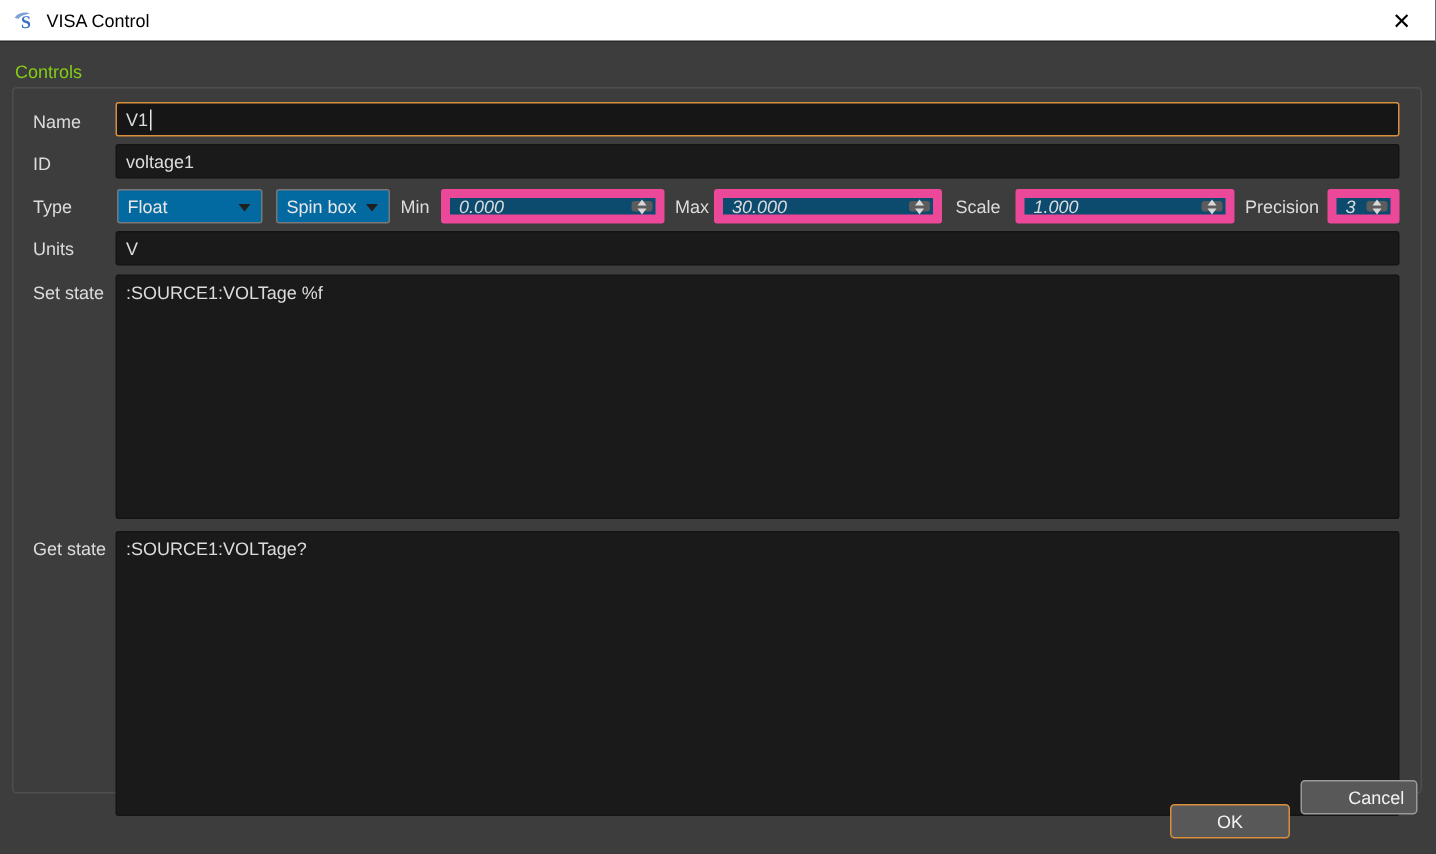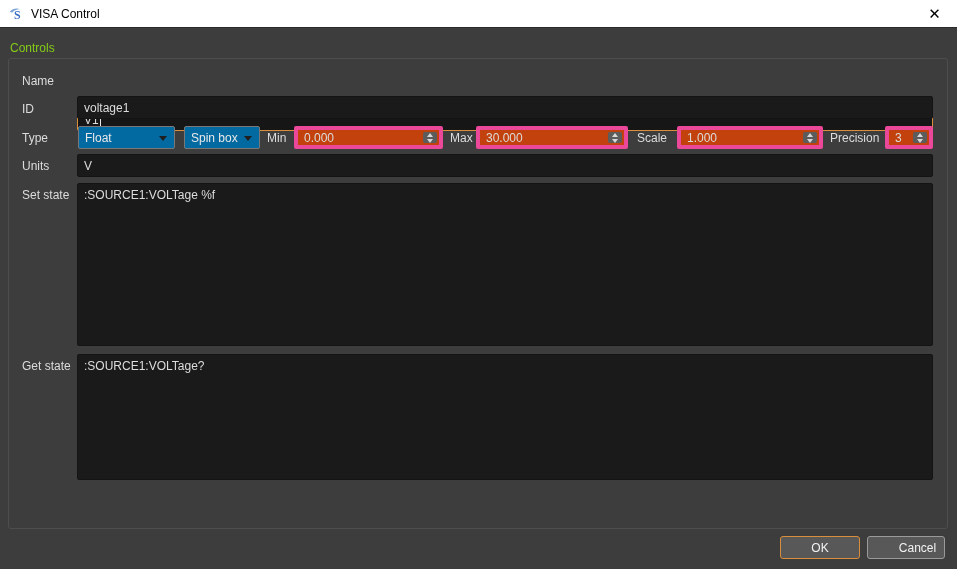--- a/index.html
+++ b/index.html
@@ -54,59 +54,60 @@
   }
   .combo-arrow {
     position:absolute; right:7px; top:9px;
     width:0; height:0;
     border-left:4px solid transparent; border-right:4px solid transparent;
     border-top:5px solid #1f1f1f;
   }
   
   .spin {
     position:absolute; height:23px;
-    background:#c2410c; border:4px solid #ec4899; border-radius:2px;
+    background:#0c4a6e; border:6px solid #ec4899; border-radius:2px;
     color:#dcdcdc; display:flex; align-items:center;
     padding-left:6px;
+    font-style:italic;
   }
   .spin-btn {
     position:absolute; right:2px; top:2px; bottom:2px; width:14px;
     background:#5c5c5c; border-radius:2px;
     display:flex; flex-direction:column; align-items:center; justify-content:center;
     gap:2px;
   }
   .arr-up { width:0; height:0; border-left:3.5px solid transparent; border-right:3.5px solid transparent; border-bottom:4px solid #d8d8d8; }
   .arr-dn { width:0; height:0; border-left:3.5px solid transparent; border-right:3.5px solid transparent; border-top:4px solid #d8d8d8; }
   
   .btn {
     position:absolute; height:23px;
     background:#585858; color:#f2f2f2;
     border-radius:3px; display:flex; align-items:center; justify-content:center;
     cursor:default;
   }
   .btn-ok { left:780px; top:536px; width:80px; border:1px solid #d98e3c; }
-  .btn-cancel { left:867px; top:536px; width:78px; border:1px solid #9a9a9a;padding-left:23px; }
+  .btn-cancel { left:867px; top:520px; width:78px; border:1px solid #9a9a9a;padding-left:23px; }
 </style>
 </head>
 <body>
 
 <div class="titlebar">
   <svg class="app-icon" viewBox="0 0 20 20">
     <path d="M2 8 C5 4, 11 3, 14 5 C10 5, 6 7, 5 9 Z" fill="#7ba3d6"></path>
     <text x="7" y="16" font-family="Liberation Serif, serif" font-size="14" font-weight="bold" fill="#3a6fc3">S</text>
   </svg>
   <span class="title-text">VISA Control</span>
   <div class="close-btn">✕</div>
 </div>
 
 <span class="groupbox-label">Controls</span>
 <div class="groupbox-frame"></div>
 
 <span class="form-label" style="left:22px; top:74px;">Name</span>
-<div class="field focused" style="left:77px; top:68px; width:856px; height:23px;margin-top:40px;">
+<div class="field focused" style="left:77px; top:68px; width:856px; height:23px;">
   <span>V1</span><span class="caret"></span>
 </div>
 
 <span class="form-label" style="left:22px; top:102px;">ID</span>
 <div class="field" style="left:77px; top:96px; width:856px; height:23px;">
   <span>voltage1</span>
 </div>
 
 <span class="form-label" style="left:22px; top:131px;">Type</span>
 
@@ -160,18 +161,18 @@
 <div class="field" style="left:77px; top:154px; width:856px; height:23px;">
   <span>V</span>
 </div>
 
 <span class="form-label" style="left:22px; top:188px;">Set state</span>
 <div class="field textarea" style="left:77px; top:183px; width:856px; height:163px;">
   <span>:SOURCE1:VOLTage %f</span>
 </div>
 
 <span class="form-label" style="left:22px; top:359px;">Get state</span>
-<div class="field textarea" style="left:77px; top:354px; width:856px; height:126px;">
+<div class="field textarea" style="left:77px; top:354px; width:856px; height:190px;">
   <span>:SOURCE1:VOLTage?</span>
 </div>
 
 <div class="btn btn-ok">OK</div>
 <div class="btn btn-cancel">Cancel</div>
 
 </body></html>

